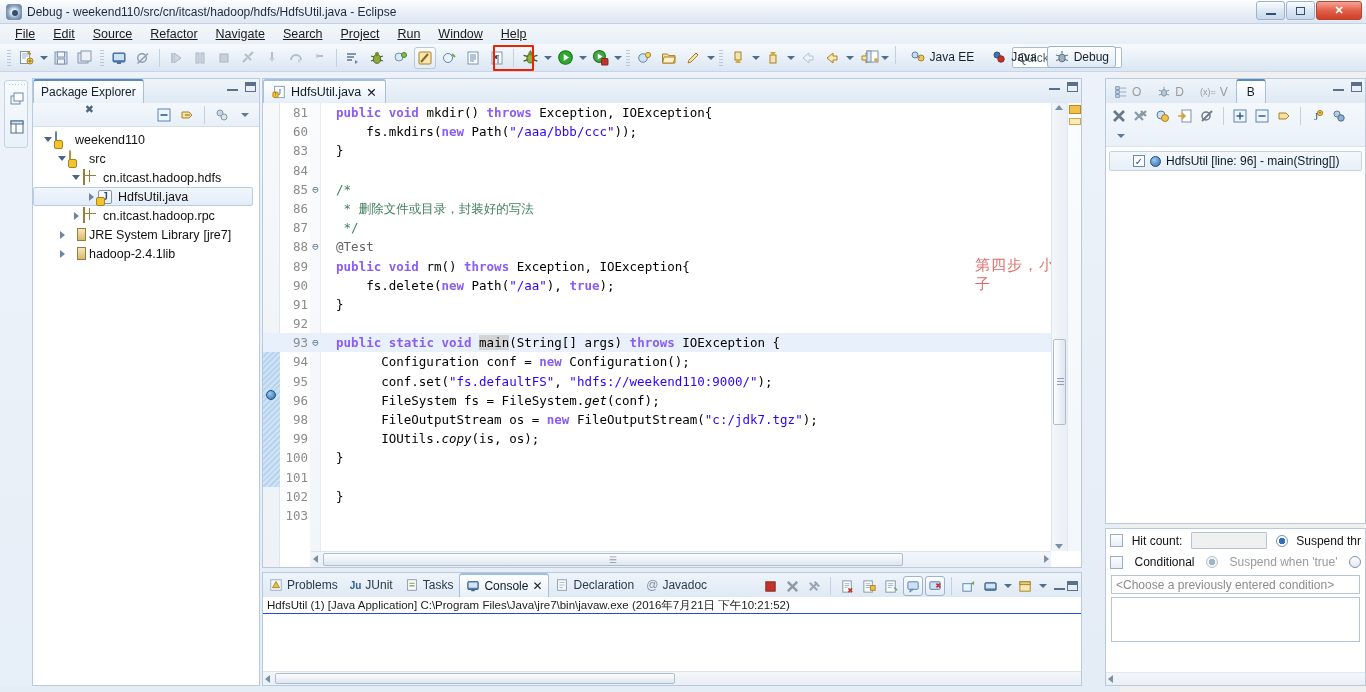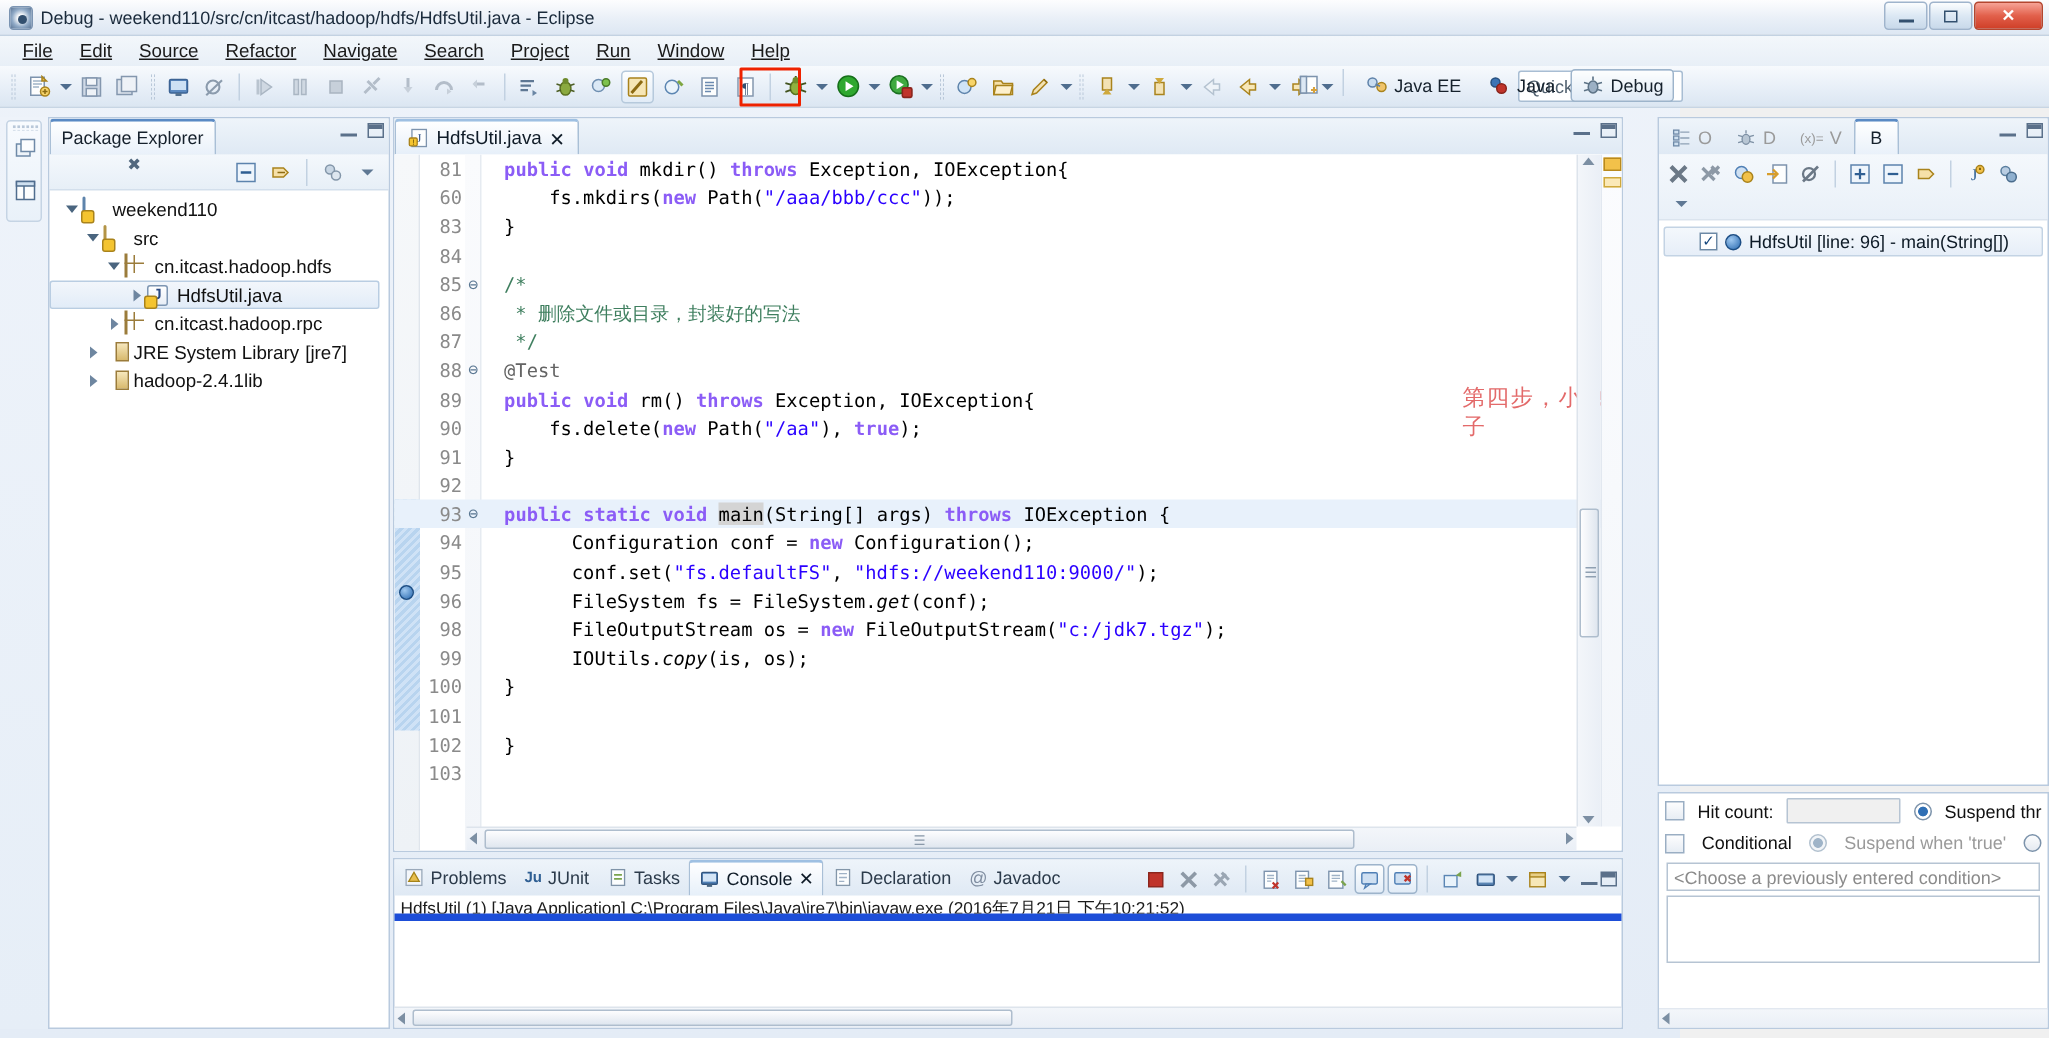--- a/index.html
+++ b/index.html
@@ -360,21 +360,21 @@
   .console-tools {
     position: absolute; right: 3px; top: 2px; display: flex; align-items: center; gap: 2px;
   }
   .cs-tool {
     width: 20px; height: 20px; display: flex; align-items: center; justify-content: center;
     border: 1px solid transparent; border-radius: 3px;
   }
   .cs-tool.tgl { border-color: #9db4cb; background: linear-gradient(#fdfefe,#e2ecf7); }
   .console-head {
     height: 17px; font-size: 11.5px; color: #1b1b1b; padding: 1px 4px;
-    border-bottom: 5px solid #1d4ed8; white-space: nowrap; overflow: hidden;
+    border-bottom: 1px solid #1d4ed8; white-space: nowrap; overflow: hidden;
   }
   .console-body {
     position: absolute; left: 0; right: 0; top: 42px; bottom: 0;
     font-family: "DejaVu Sans Mono", monospace; font-size: 12.5px;
     padding: 3px 4px; color: #000; white-space: nowrap; overflow: hidden;
   }
   .console-body a { color: #2a00ff; text-decoration: underline; }
 
   
   #breakpoints { left: 1105px; top: 78px; width: 261px; height: 446px; }

